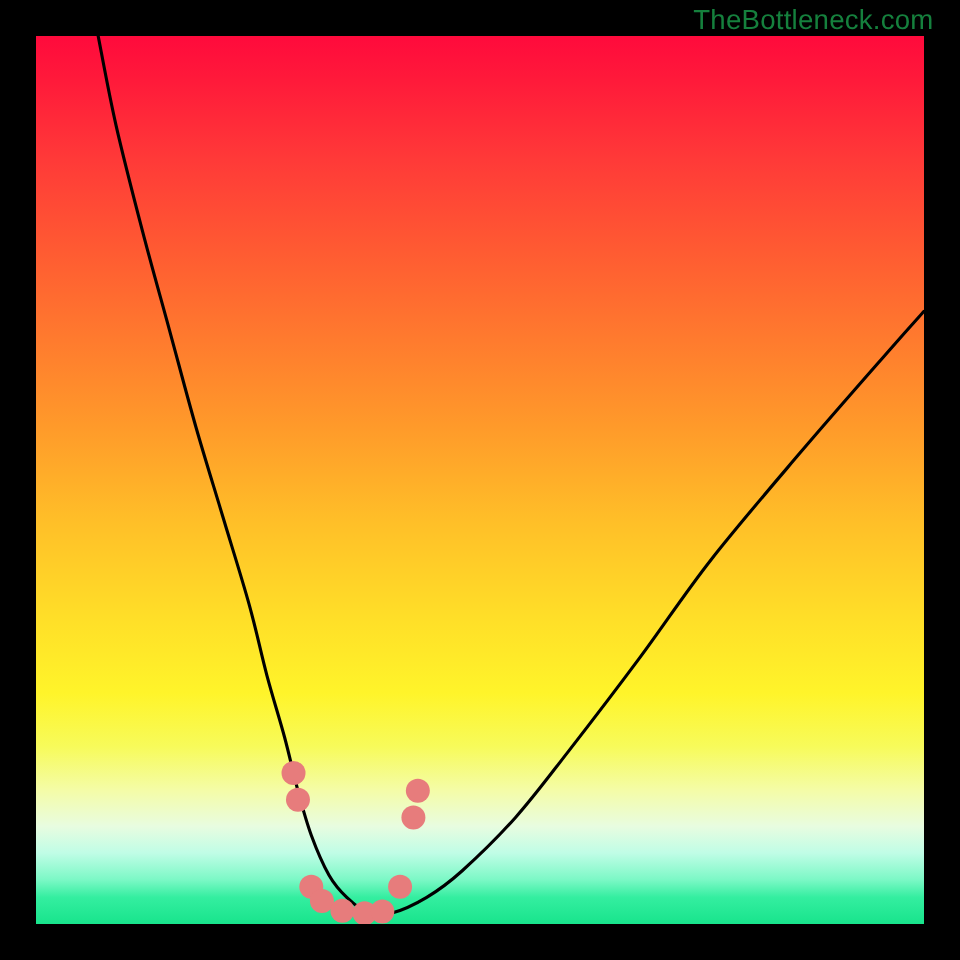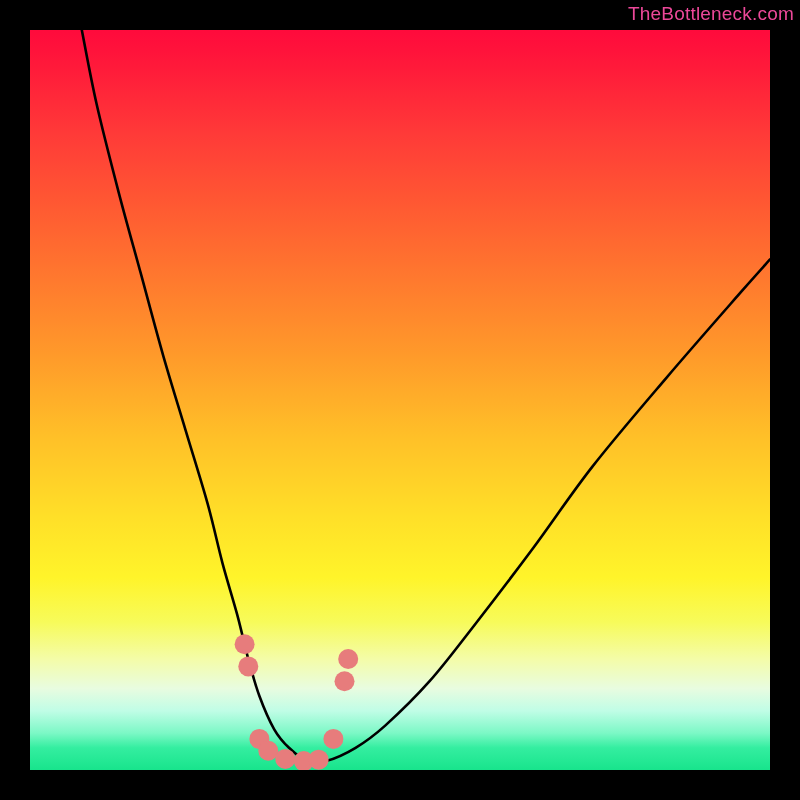--- a/index.html
+++ b/index.html
@@ -50,23 +50,23 @@
       #18e48c 100%
     );
   }
   svg.curve {
     position: absolute;
     inset: 0;
   }
   .watermark {
     position: absolute;
     top: 3px;
-    right: 6px;
-    color: #ec4899;
-    font-size: 19px;
+    right: 22px;
+    color: #15803d;
+    font-size: 23px;
     letter-spacing: 0.2px;
     font-weight: 400;
   }
 </style>
 </head>
 <body>
 
 <div class="frame">
   <div class="plot">
     <div class="bg-gradient"></div>

